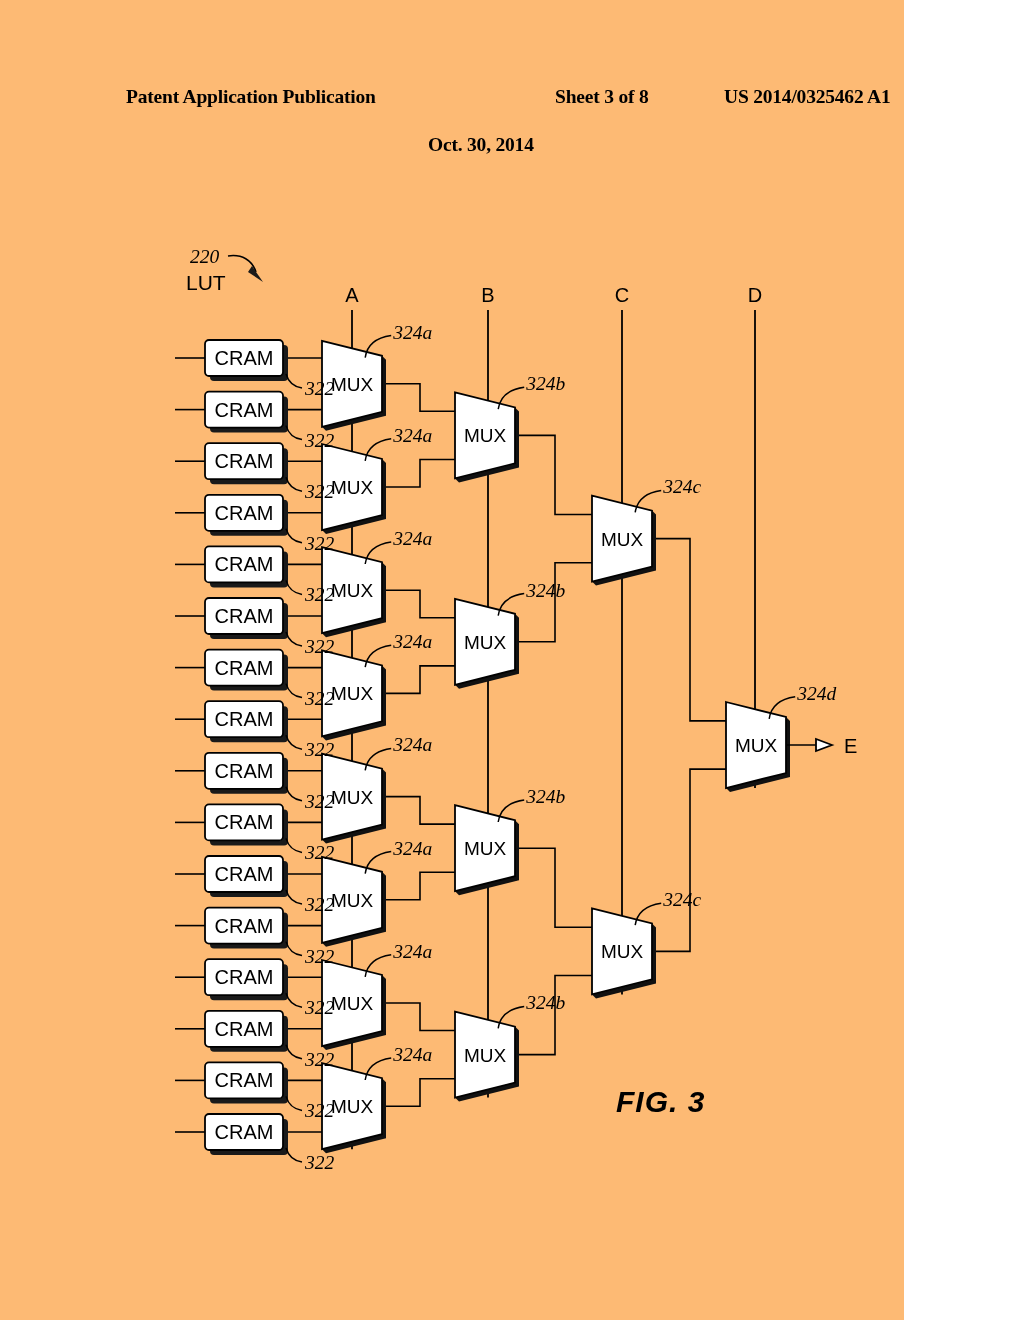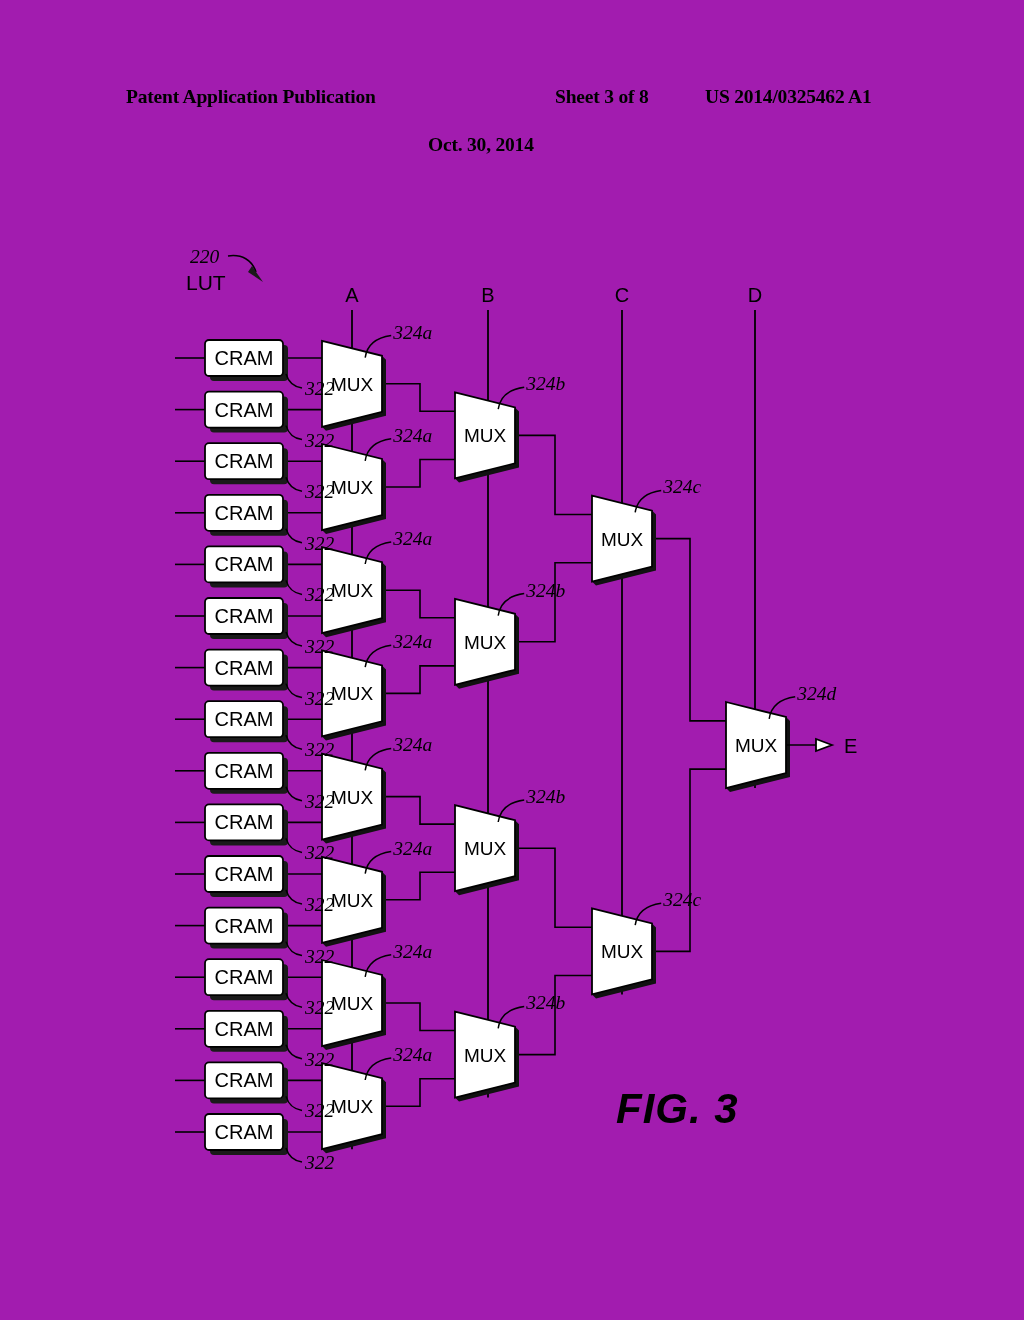--- a/index.html
+++ b/index.html
@@ -10,52 +10,52 @@
   body {
     width: 1024px;
     height: 1320px;
     position: relative;
     font-family: "Liberation Sans", sans-serif;
     color: #000000;
     overflow: hidden;
   }
   #page {
     position: relative;
-    width: 1024px;
+    width: 904px;
     height: 1320px;
-    background: #a21caf;
+    background: #fdba74;
   }
 
   
   .hdr {
     position: absolute;
     top: 86px;
     left: 0;
     width: 1024px;
     height: 30px;
     font-family: "Liberation Serif", serif;
     font-weight: bold;
     font-size: 19.5px;
     letter-spacing: -0.2px;
     white-space: nowrap;
   }
   .hdr .h-pub   { position: absolute; left: 126px; top: 0; }
   .hdr .h-date  { position: absolute; left: 428px; top: 0; margin-top: 48px; }
   .hdr .h-sheet { position: absolute; left: 555px; top: 0; }
-  .hdr .h-pat   { position: absolute; left: 705px; top: 0; }
+  .hdr .h-pat   { position: absolute; left: 724px; top: 0; }
 
   
   .figcap {
     position: absolute;
     left: 616px;
     top: 1085px;
     font-family: "Liberation Sans", sans-serif;
     font-weight: bold;
     font-style: italic;
-    font-size: 42px;
+    font-size: 30px;
     letter-spacing: 1px;
   }
 
   
   #drawing {
     position: absolute;
     left: 0;
     top: 0;
     width: 1024px;
     height: 1320px;

